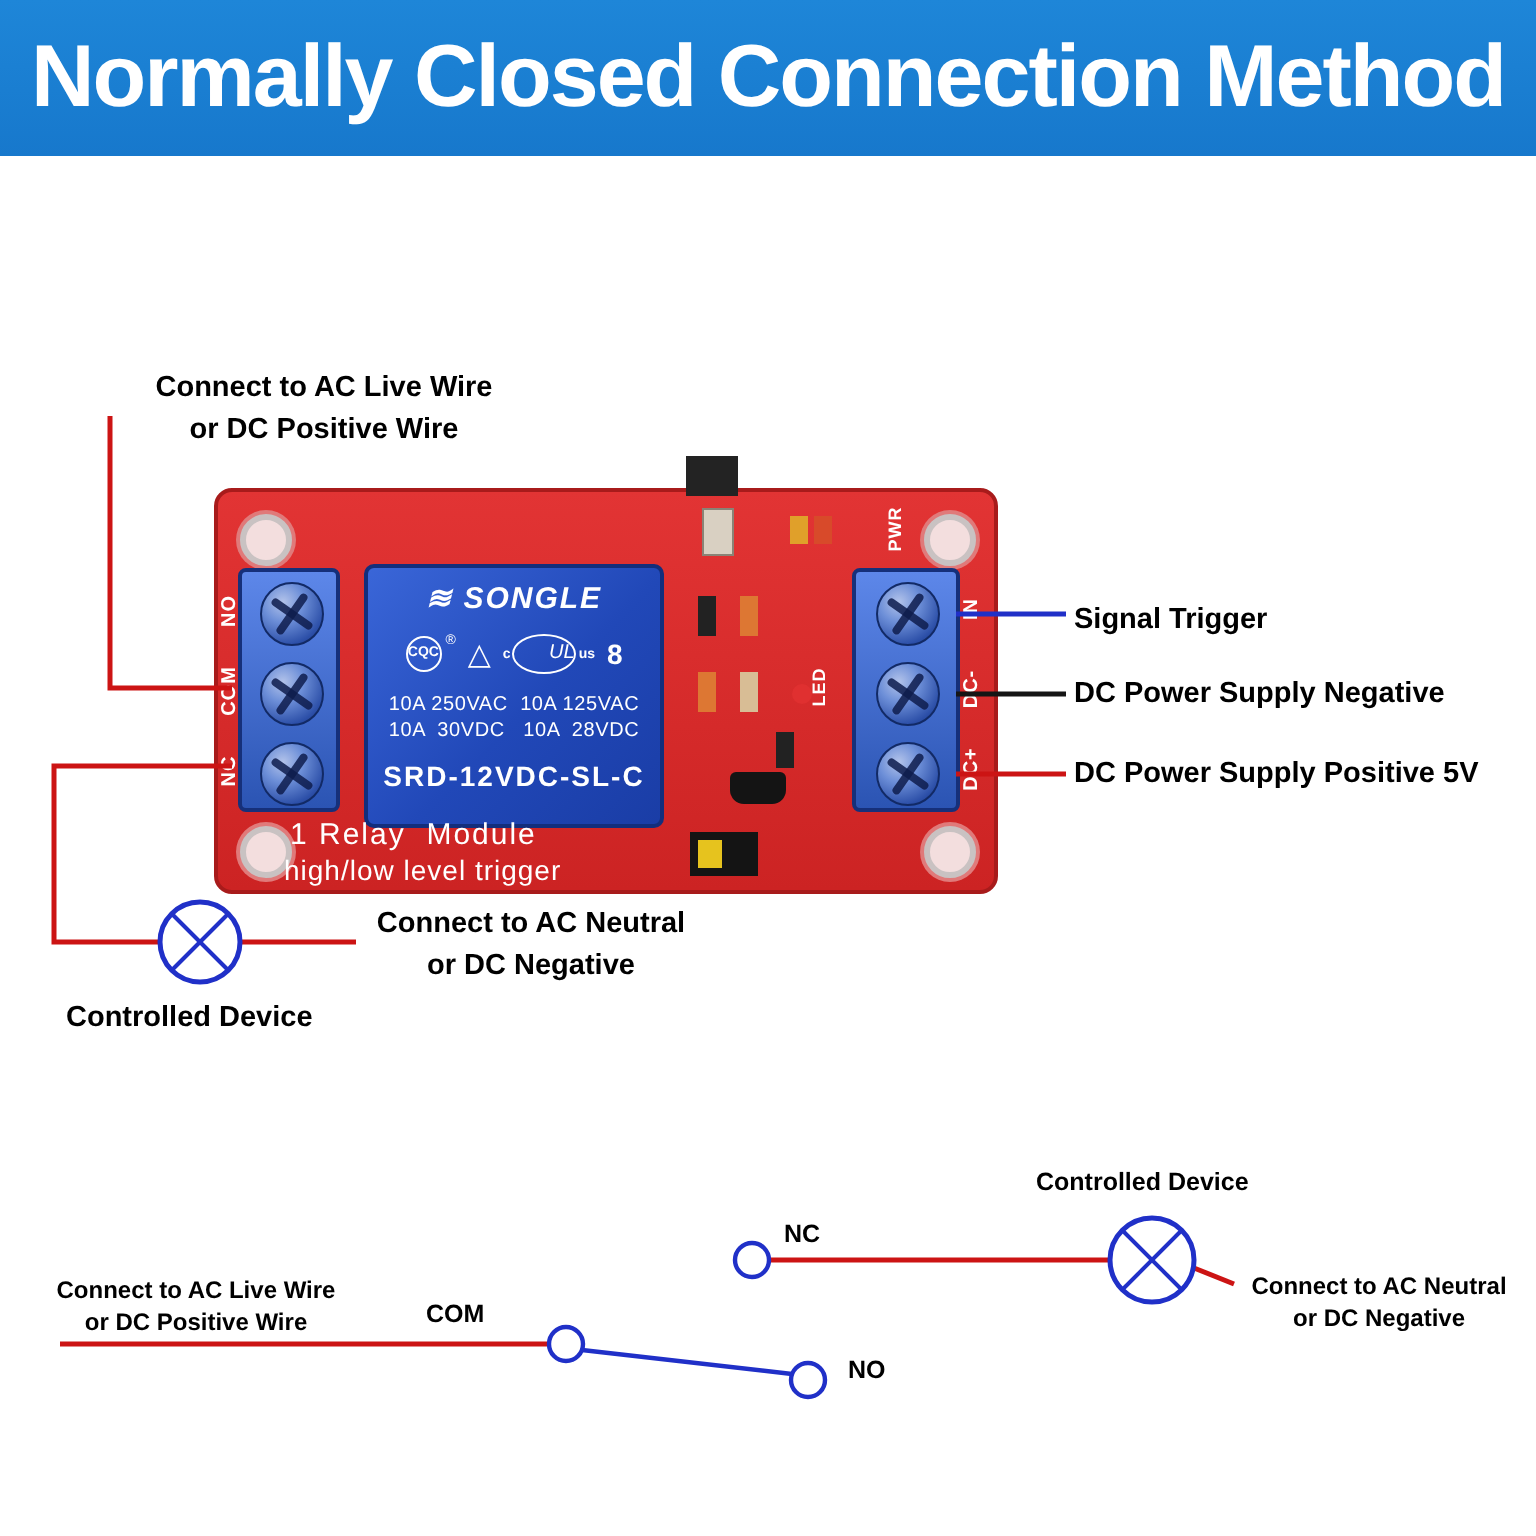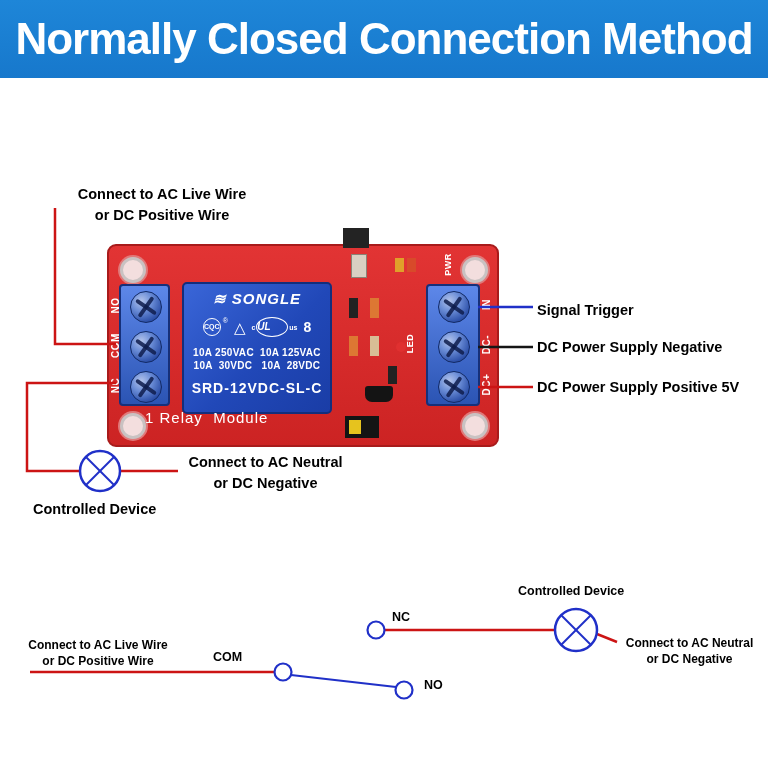--- a/index.html
+++ b/index.html
@@ -61,24 +61,24 @@
     font-size:15px; font-weight:bold; font-style:italic; letter-spacing:1px; }
   .relay-certs { position:absolute; top:30px; left:0; width:100%; height:26px;
     display:flex; align-items:center; justify-content:center; gap:6px; }
   .cqc-circle { width:18px; height:18px; border:1px solid #fff; border-radius:50%;
     font-size:7px; font-weight:bold; line-height:16px; text-align:center; }
   .reg { font-size:7px; align-self:flex-start; margin-left:-4px; margin-top:3px; }
   .tri { font-size:15px; line-height:15px; }
   .ul-wrap { display:flex; align-items:center; }
   .ul-c,.ul-us { font-size:7px; font-weight:bold; }
   .ul-circle { width:32px; height:20px; border:1px solid #fff; border-radius:50%;
-    font-size:10px; font-weight:bold; font-style:italic; line-height:18px; text-align:left; margin:0 1px; }
+    font-size:10px; font-weight:normal; font-style:italic; line-height:18px; text-align:right; margin:0 1px; }
   .file-num { font-size:14px; font-weight:bold; }
   .relay-ratings { position:absolute; top:62px; width:100%; text-align:center;
-    font-size:10px; font-weight:bold; line-height:13px; white-space:pre; letter-spacing:0.3px; }
+    font-size:10px; font-weight:normal; line-height:13px; white-space:pre; letter-spacing:0.3px; }
   .relay-model { position:absolute; top:96px; width:100%; text-align:center;
     font-size:14px; font-weight:bold; letter-spacing:1px; }
   
   .silk { position:absolute; color:#fff; font-weight:normal; white-space:pre; z-index:3; }
   .silk1 { left:36px; top:163px; font-size:15px; letter-spacing:1px; }
   .silk2 { left:33px; top:181px; font-size:14px; letter-spacing:0.5px; }
   
   .comp { position:absolute; z-index:3; }
   
   .lbl { position:absolute; color:#000; font-weight:700; z-index:6; }
@@ -163,20 +163,21 @@
           <span class="ul-circle">UL</span>
           <span class="ul-us">us</span>
         </span>
         <span class="file-num">8</span>
       </div>
       <div class="relay-ratings"><span>10A 250VAC  10A 125VAC</span><br><span>10A  30VDC   10A  28VDC</span></div>
       <div class="relay-model">SRD-12VDC-SL-C</div>
     </div>
 
     <div class="silk silk1">1 Relay  Module</div>
+    <div class="silk silk2">high/low level trigger</div>
     <div class="vlabel" style="left:324px; top:12px; font-size:9px;">PWR</div>
     <div class="vlabel" style="left:286px; top:91px; font-size:9px;">LED</div>
 
     <div class="comp" style="left:242px; top:8px; width:16px; height:24px; background:#d9d0c2; border:1px solid #8a8376;"></div>
     <div class="comp" style="left:286px; top:12px; width:9px; height:14px; background:#e0a02a;"></div>
     <div class="comp" style="left:298px; top:12px; width:9px; height:14px; background:#d84a2a;"></div>
     <div class="comp" style="left:240px; top:52px; width:9px; height:20px; background:#222;"></div>
     <div class="comp" style="left:261px; top:52px; width:9px; height:20px; background:#dd7733;"></div>
     <div class="comp" style="left:240px; top:90px; width:9px; height:20px; background:#dd7733;"></div>
     <div class="comp" style="left:261px; top:90px; width:9px; height:20px; background:#d8bd95;"></div>

